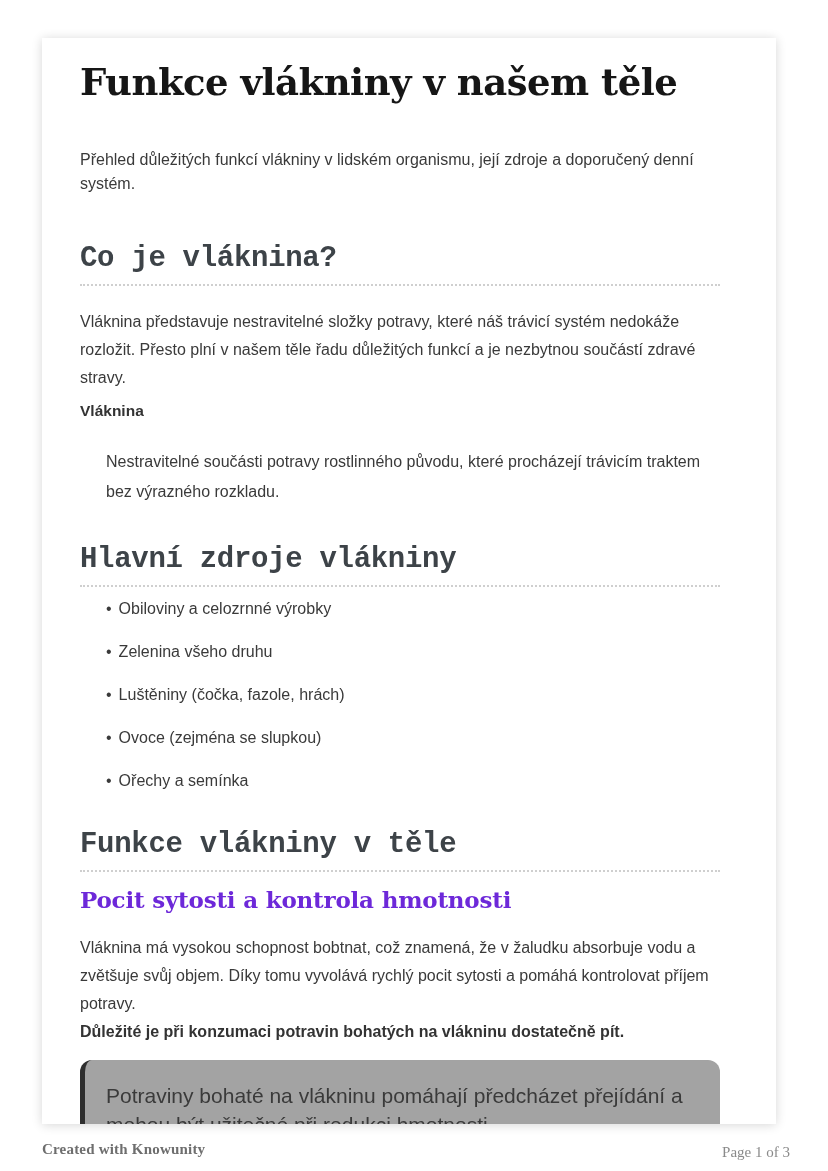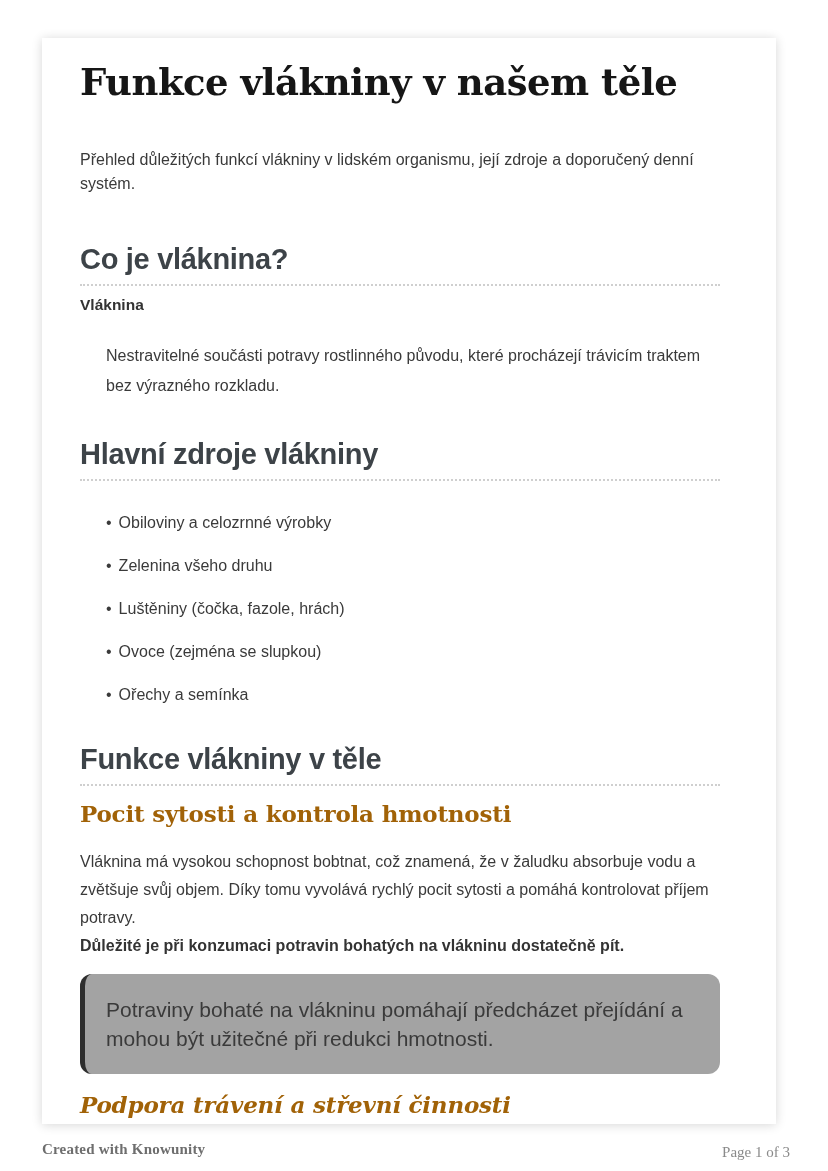--- a/index.html
+++ b/index.html
@@ -38,40 +38,40 @@
   }
 
   .doc-subtitle {
     margin: 44px 0 0 0;
     font-size: 16px;
     line-height: 24px;
     color: #3a3a3a;
   }
 
   h2.sec-heading {
-    font-family: Liberation Sans, sans-serif;
+    font-family: Liberation Mono, monospace;
     font-weight: 700;
     font-size: 29px;
     line-height: 34px;
     color: #3d4348;
     margin: 0;
     padding-bottom: 8px;
     border-bottom: 2px dotted #cfcfcf;
     letter-spacing: -0.3px;
   }
   h2.mt-a { margin-top: 46px; }
   h2.mt-b { margin-top: 36px; }
   h2.mt-c { margin-top: 33px; }
 
   h3.sub-heading {
     font-family: "DejaVu Serif", serif;
     font-weight: 700;
     font-size: 23px;
     line-height: 30px;
-    color: #a16207;
+    color: #6d28d9;
     margin: 13px 0 0 0;
     letter-spacing: -0.2px;
   }
   h3.mt-d { margin-top: 16px; font-style: italic; }
 
   p.body-text {
     font-size: 16px;
     line-height: 28px;
     margin: 22px 0 0 0;
   }
@@ -86,21 +86,21 @@
   }
   .definition {
     margin: 27px 0 0 26px;
     font-size: 16px;
     line-height: 30px;
     color: #3a3a3a;
   }
 
   ul.source-list {
     list-style: none;
-    margin: 28px 0 0 0;
+    margin: 8px 0 0 0;
     padding: 0 0 0 26px;
   }
   ul.source-list li {
     font-size: 16px;
     line-height: 28px;
     margin-bottom: 15px;
   }
   ul.source-list .bullet { margin-right: 7px; }
 
   .emphasis-line {
@@ -147,20 +147,21 @@
 <div class="viewport">
 
   <div class="page">
 
     <h1 class="doc-title">Funkce vlákniny v našem těle</h1>
 
     <p class="doc-subtitle">Přehled důležitých funkcí vlákniny v lidském organismu, její zdroje a doporučený denní systém.</p>
 
     <section>
       <h2 class="sec-heading mt-a">Co je vláknina?</h2>
+      <p class="body-text">Vláknina představuje nestravitelné složky potravy, které náš trávicí systém nedokáže rozložit. Přesto plní v našem těle řadu důležitých funkcí a je nezbytnou součástí zdravé stravy.</p>
       <div class="term">Vláknina</div>
       <div class="definition">Nestravitelné součásti potravy rostlinného původu, které procházejí trávicím traktem bez výrazného rozkladu.</div>
     </section>
 
     <section>
       <h2 class="sec-heading mt-b">Hlavní zdroje vlákniny</h2>
       <ul class="source-list">
         <li><span class="bullet">•</span><span>Obiloviny a celozrnné výrobky</span></li>
         <li><span class="bullet">•</span><span>Zelenina všeho druhu</span></li>
         <li><span class="bullet">•</span><span>Luštěniny (čočka, fazole, hrách)</span></li>

